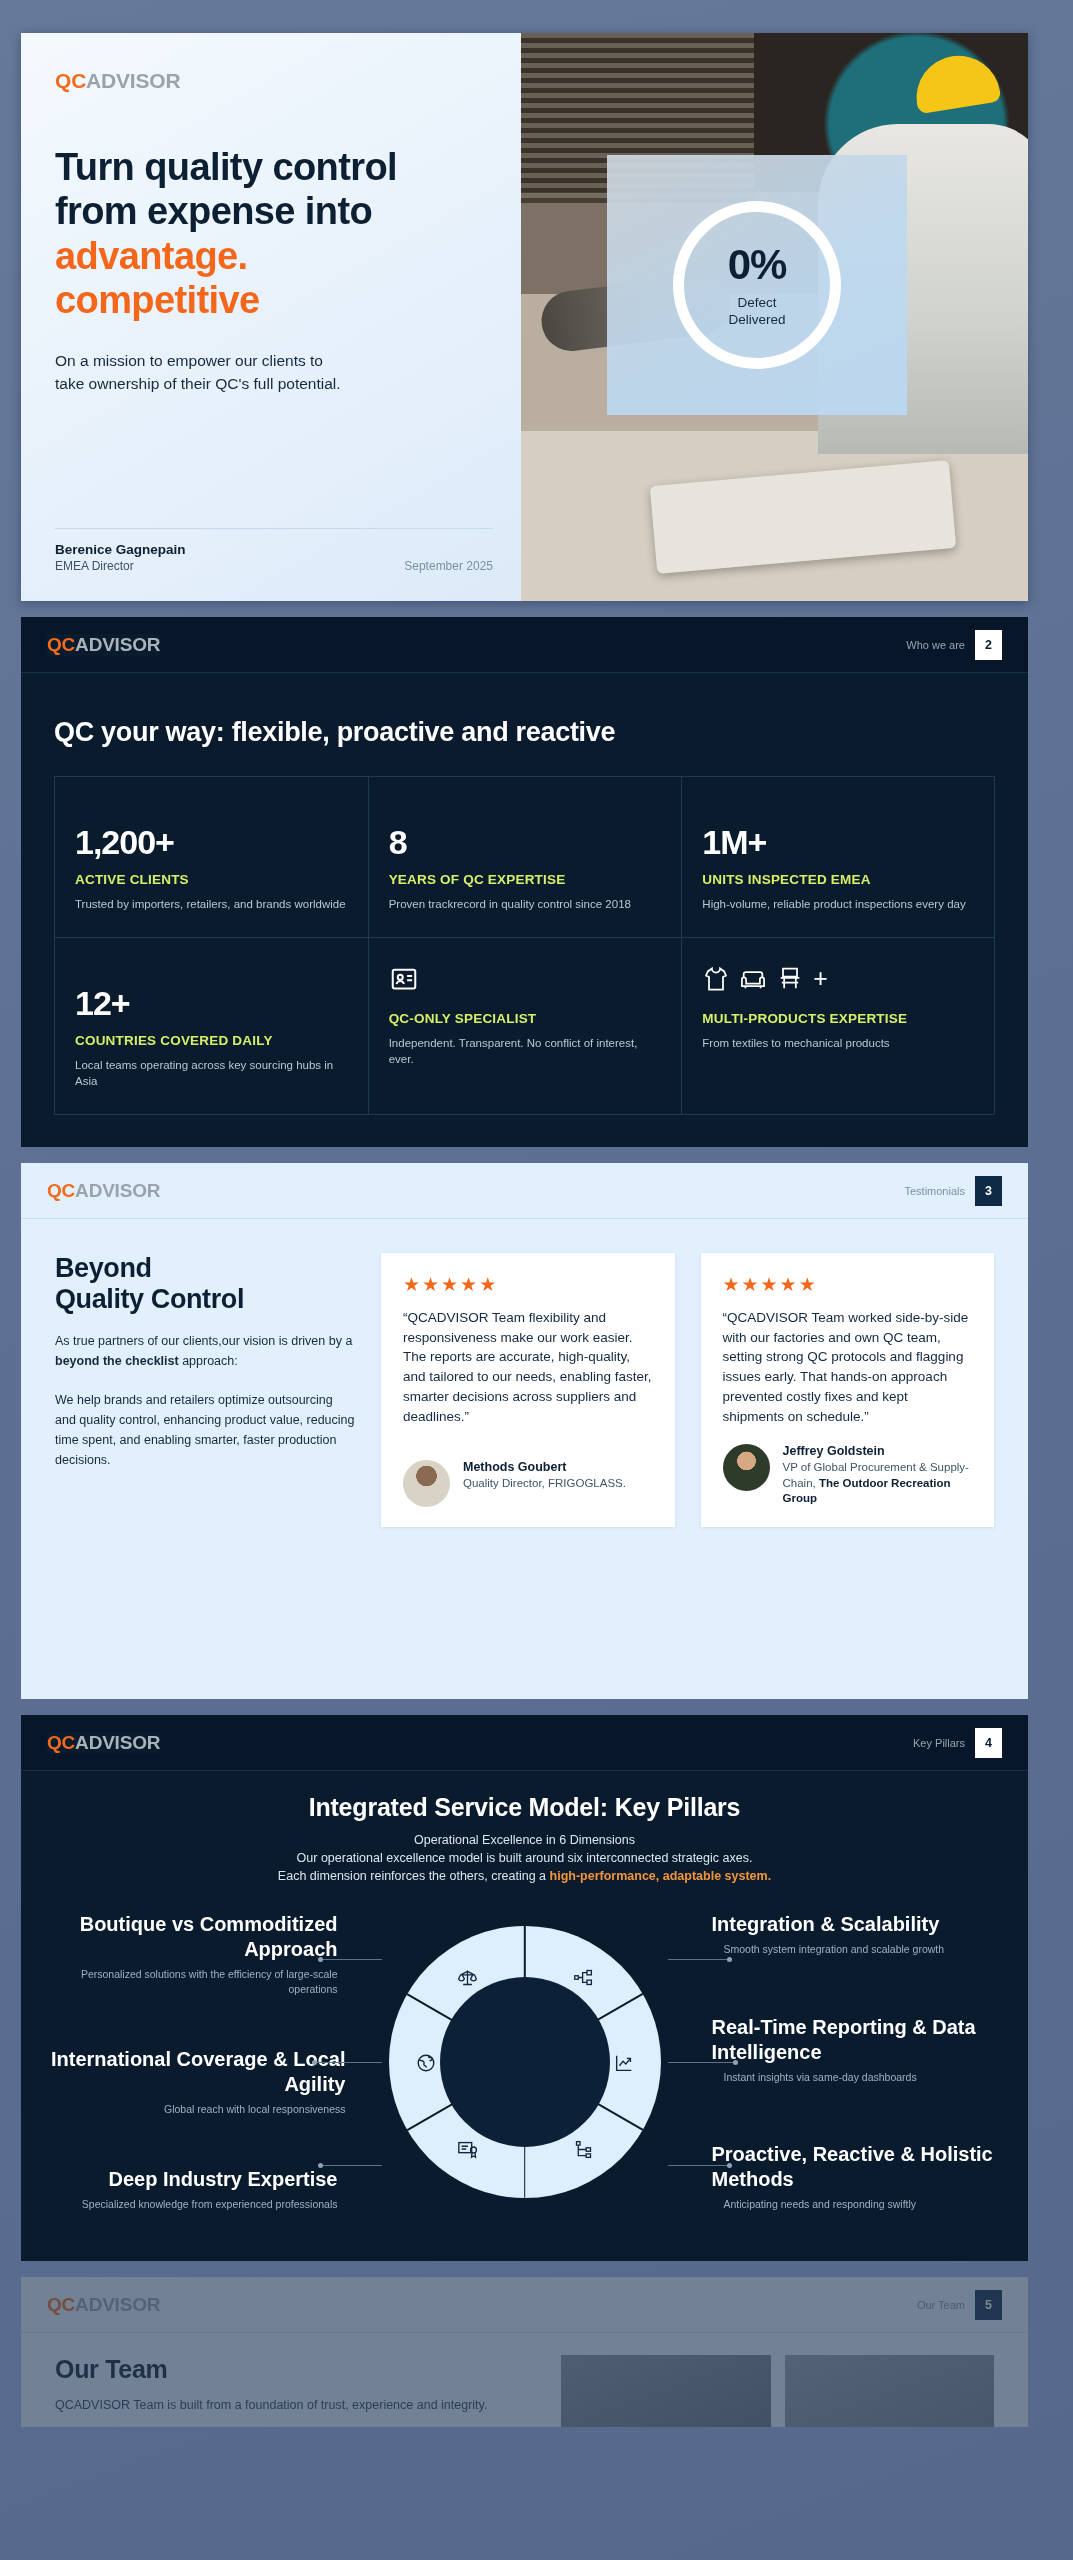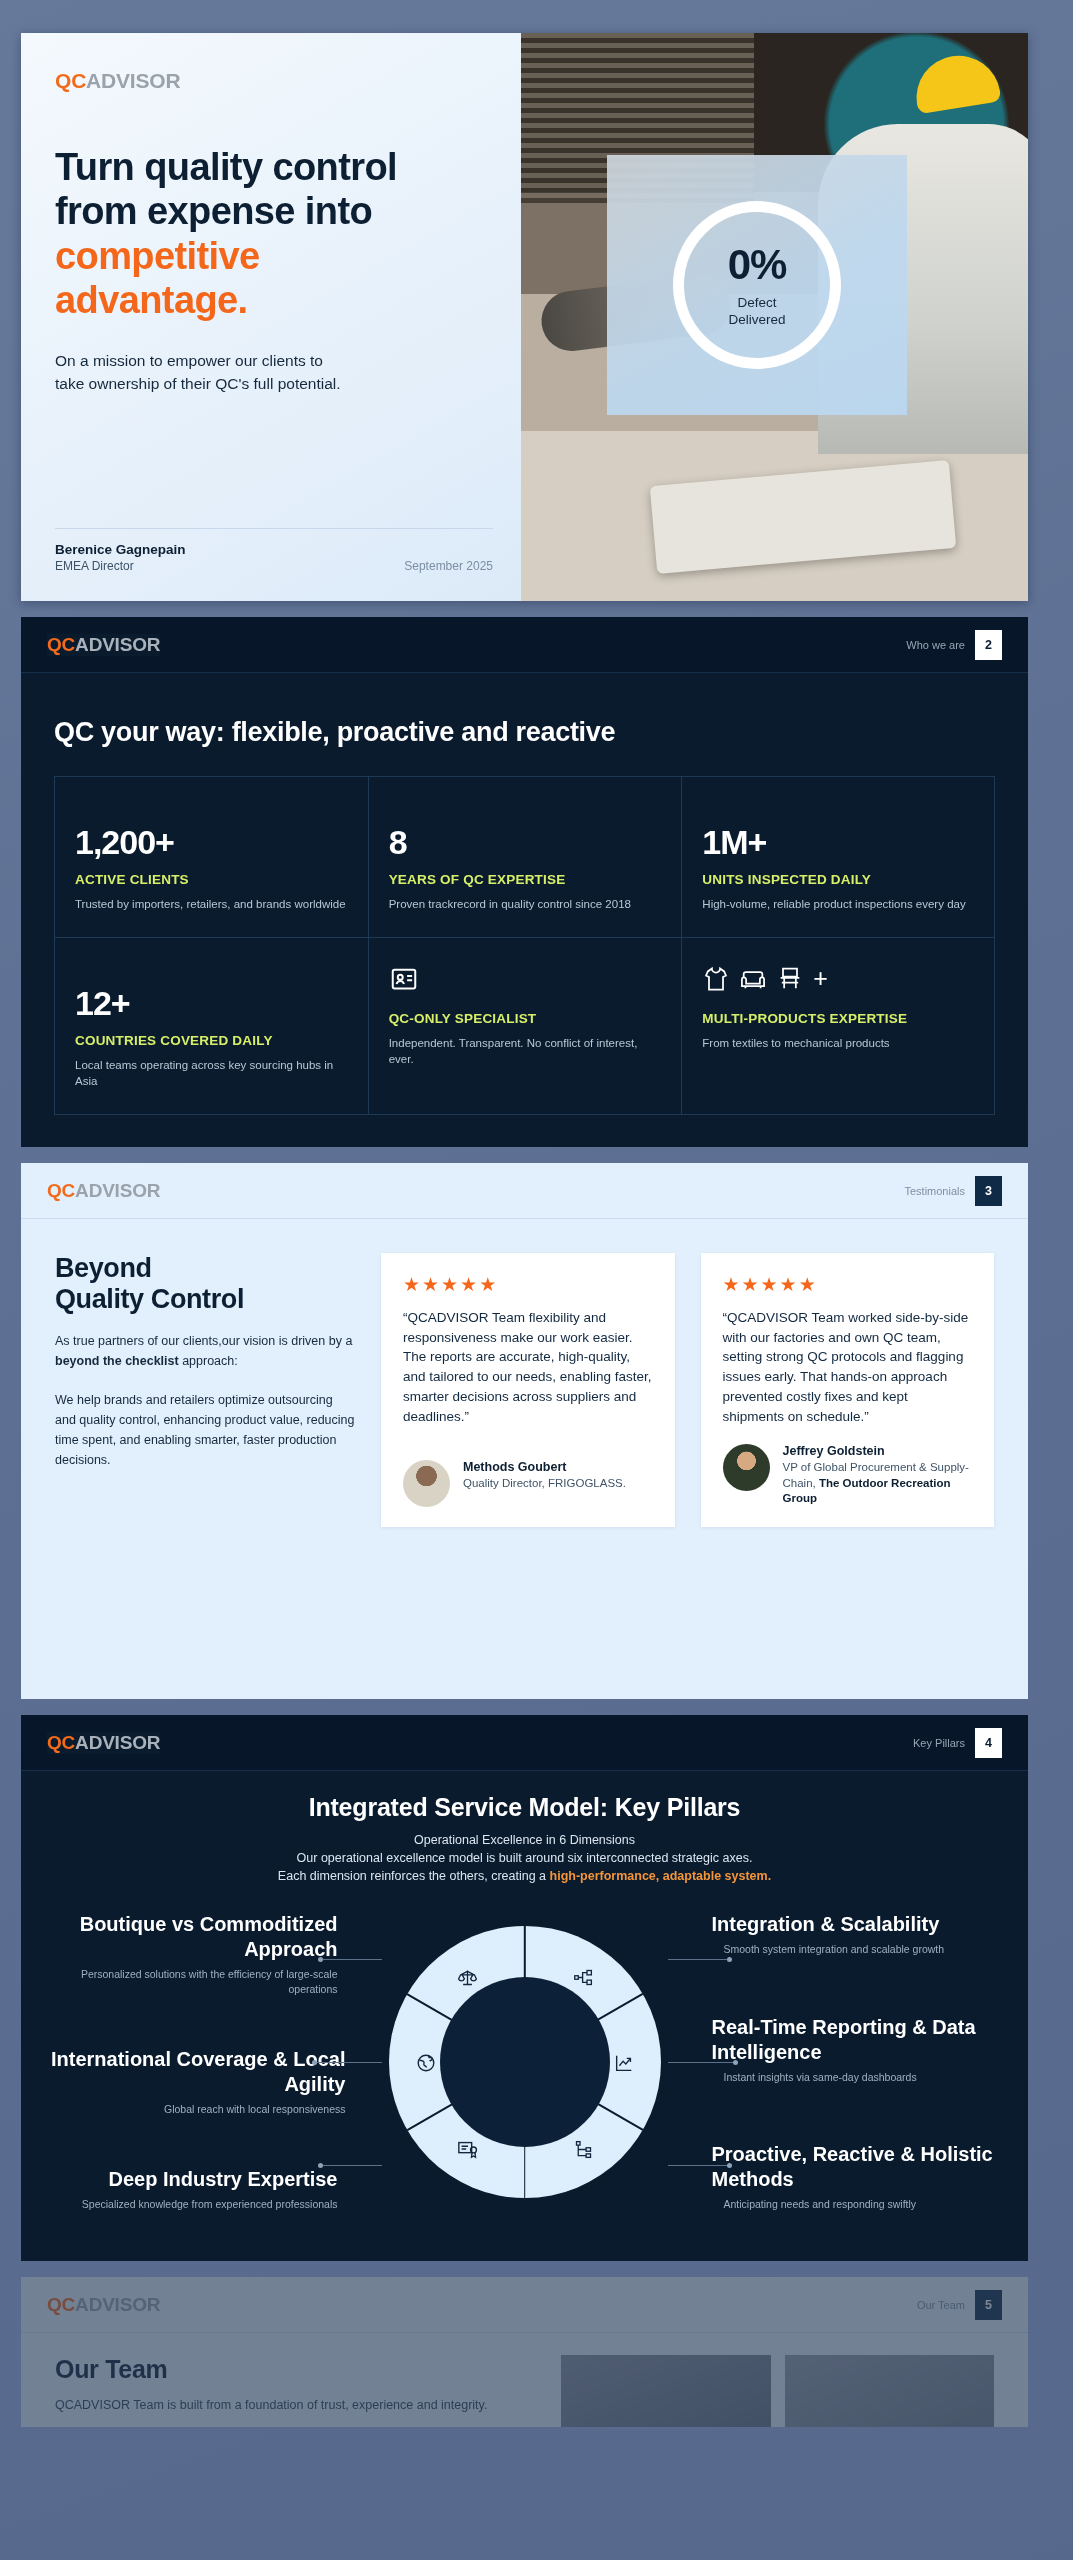--- a/index.html
+++ b/index.html
@@ -160,22 +160,22 @@
 <div class="deck">
 
   <section class="slide s1">
     <div class="s1-left">
       <div class="logo">
         <span class="qc">QC</span><span class="adv">ADVISOR</span>
       </div>
       <h1 class="s1-h1">
         <span>Turn quality control</span><br>
         <span>from expense into</span>
+        <span class="accent">advantage.</span>
         <span class="accent">competitive</span>
-        <span class="accent">advantage.</span>
       </h1>
       <p class="s1-sub">
         <span>On a mission to empower our clients to</span><br>
         <span>take ownership of their QC's full potential.</span>
       </p>
       <div class="s1-footer">
         <div>
           <div class="s1-name">Berenice Gagnepain</div>
           <div class="s1-role">EMEA Director</div>
         </div>
@@ -218,21 +218,21 @@
           <div class="cell-lbl">ACTIVE CLIENTS</div>
           <div class="cell-desc">Trusted by importers, retailers, and brands worldwide</div>
         </div>
         <div class="cell">
           <div class="cell-num">8</div>
           <div class="cell-lbl">YEARS OF QC EXPERTISE</div>
           <div class="cell-desc">Proven trackrecord in quality control since 2018</div>
         </div>
         <div class="cell">
           <div class="cell-num">1M+</div>
-          <div class="cell-lbl">UNITS INSPECTED DAILY</div>
+          <div class="cell-lbl">UNITS INSPECTED EMEA</div>
           <div class="cell-desc">High-volume, reliable product inspections every day</div>
         </div>
       </div>
       <div class="grid3 row2">
         <div class="cell">
           <div class="cell-num">12+</div>
           <div class="cell-lbl">COUNTRIES COVERED DAILY</div>
           <div class="cell-desc">Local teams operating across key sourcing hubs in Asia</div>
         </div>
         <div class="cell">

